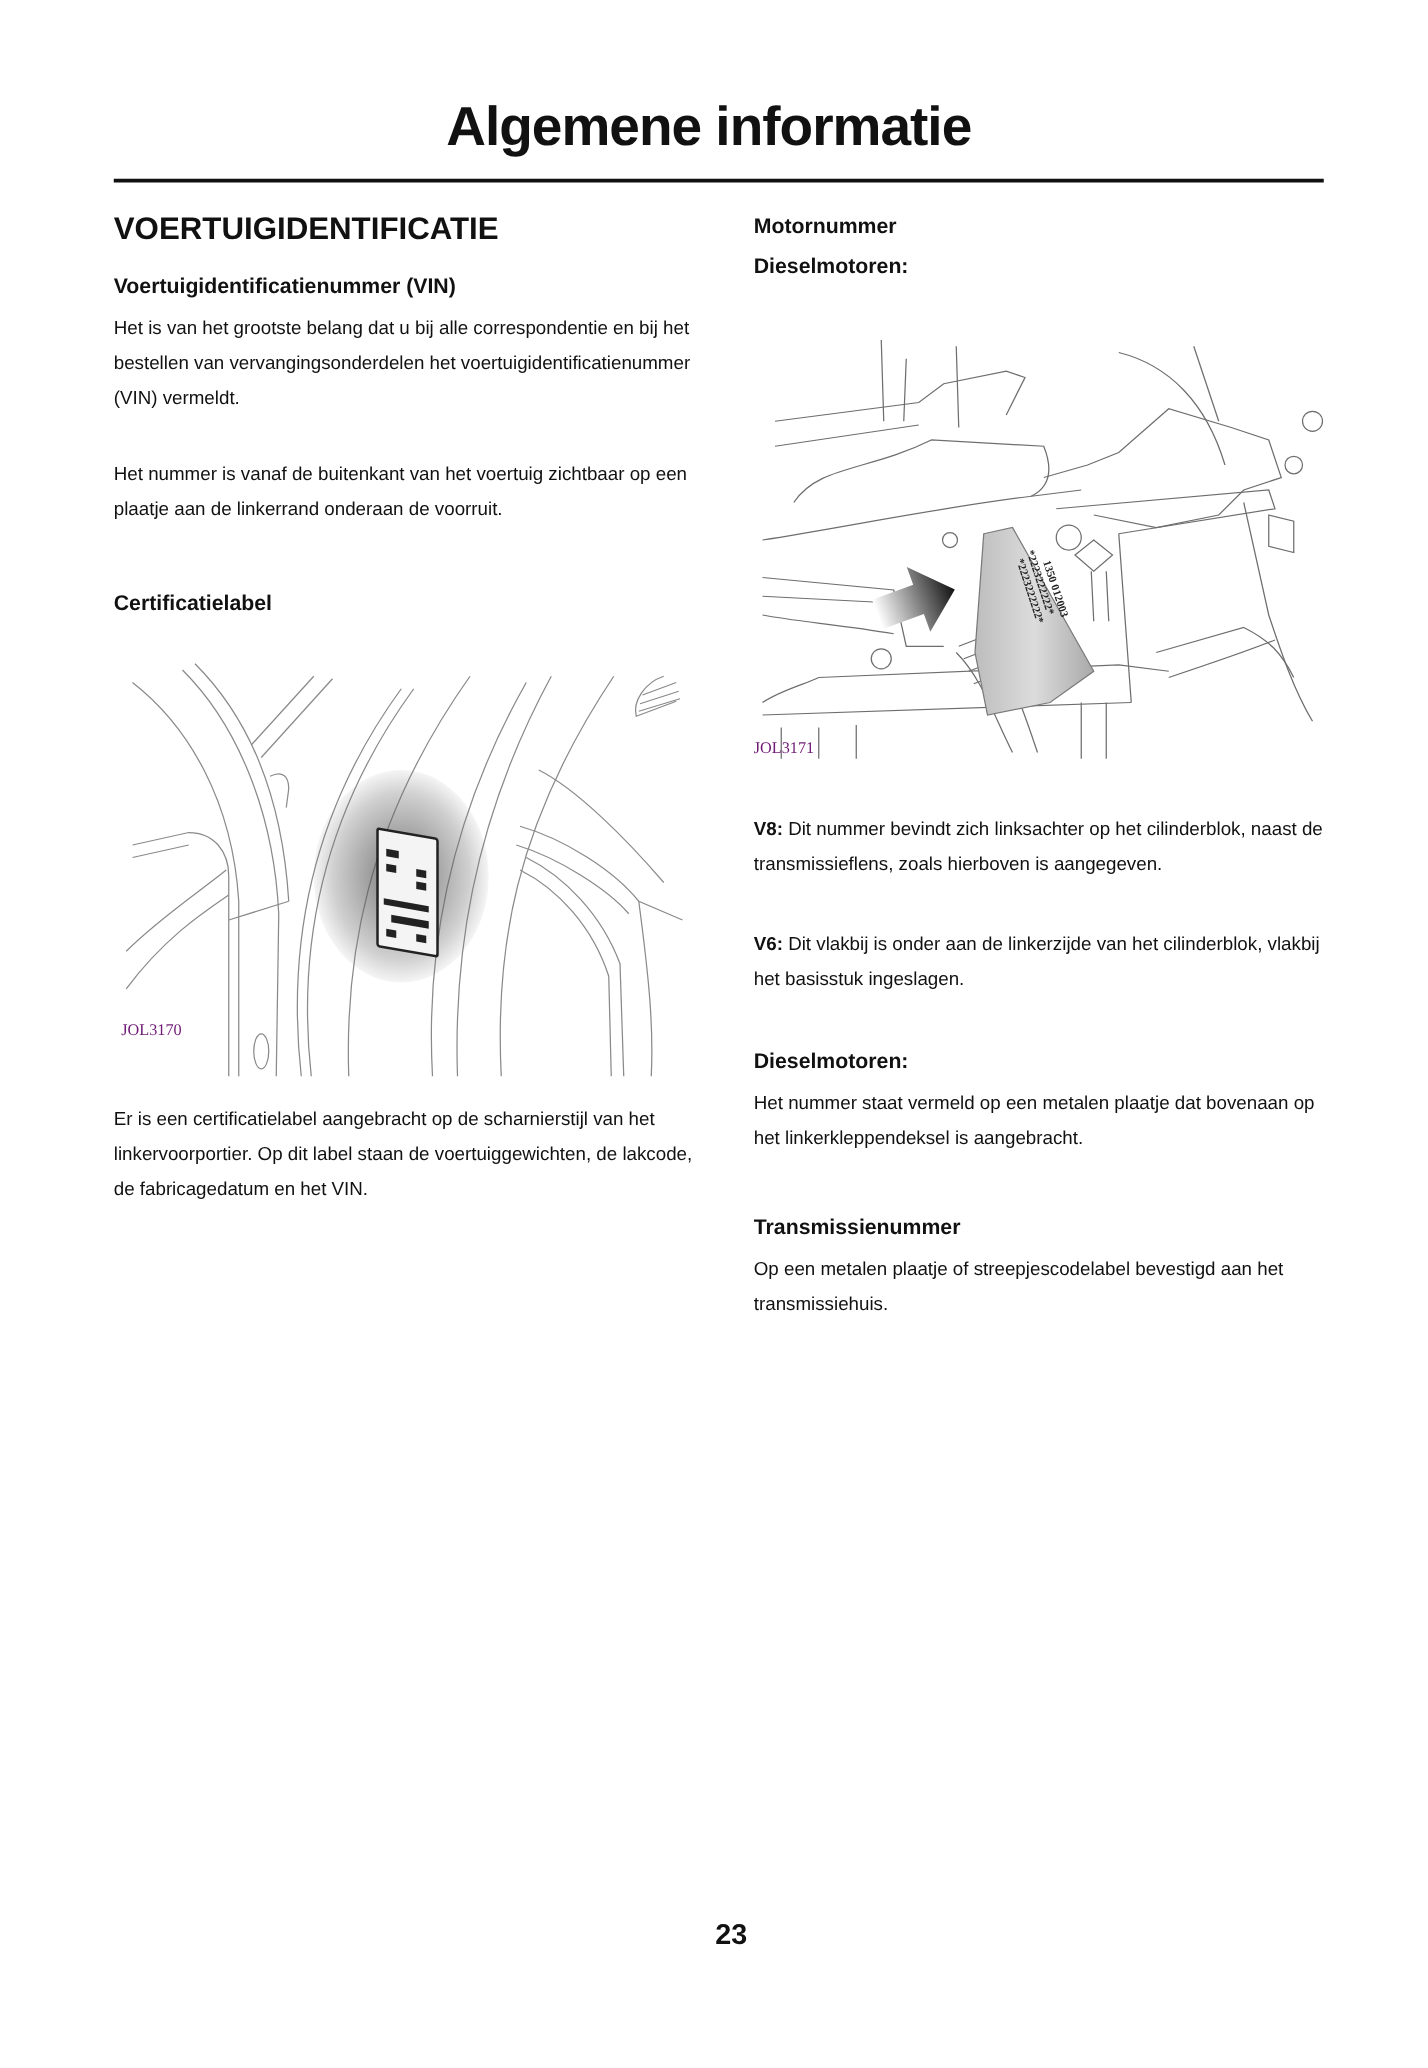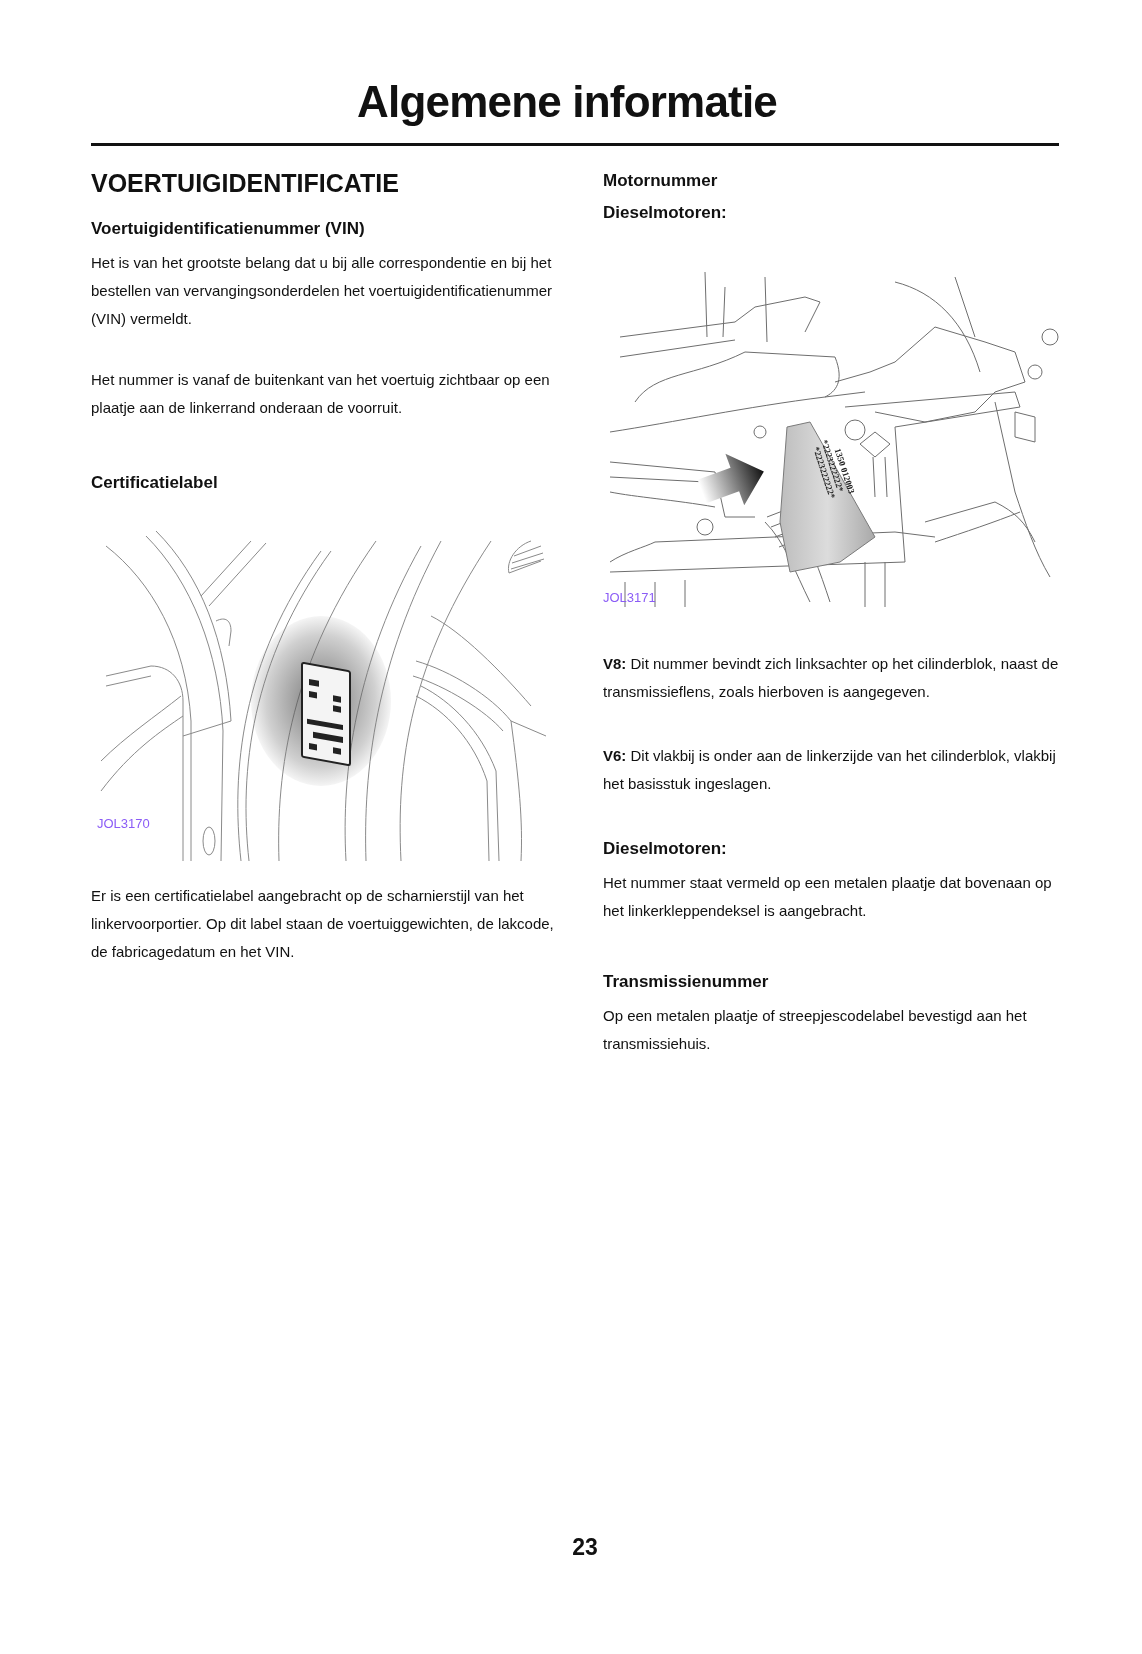--- a/index.html
+++ b/index.html
@@ -10,21 +10,21 @@
   .title-rule { position: absolute; left: 91px; top: 143px; width: 968px; height: 3px; background: #111; }
   .col { position: absolute; top: 0; width: 470px; }
   .col-left { left: 91px; }
   .col-right { left: 603px; }
   .blk { position: absolute; left: 0; width: 470px; margin: 0; }
   .h1 { font-size: 25px; font-weight: bold; line-height: 30px; }
   .h2 { font-size: 17px; font-weight: bold; line-height: 24px; }
   .p  { font-size: 15px; line-height: 28px; }
   .p b { font-weight: bold; text-align: right; }
   .fig { position: absolute; left: 0; }
-  .fig-code { position: absolute; font-size: 13px; color: #8b5cf6; }
+  .fig-code { position: absolute; font-size: 13px; color: #701a75; font-family: Liberation Serif, serif; }
   .page-num { position: absolute; left: 0; width: 1142px; top: 1534px; text-align: center;
               font-size: 23px; font-weight: bold; margin-left: 14px; }
 </style>
 </head>
 <body>
 
 <h1 class="page-title">Algemene informatie</h1>
 <div class="title-rule"></div>
 
 <div class="col col-left">

